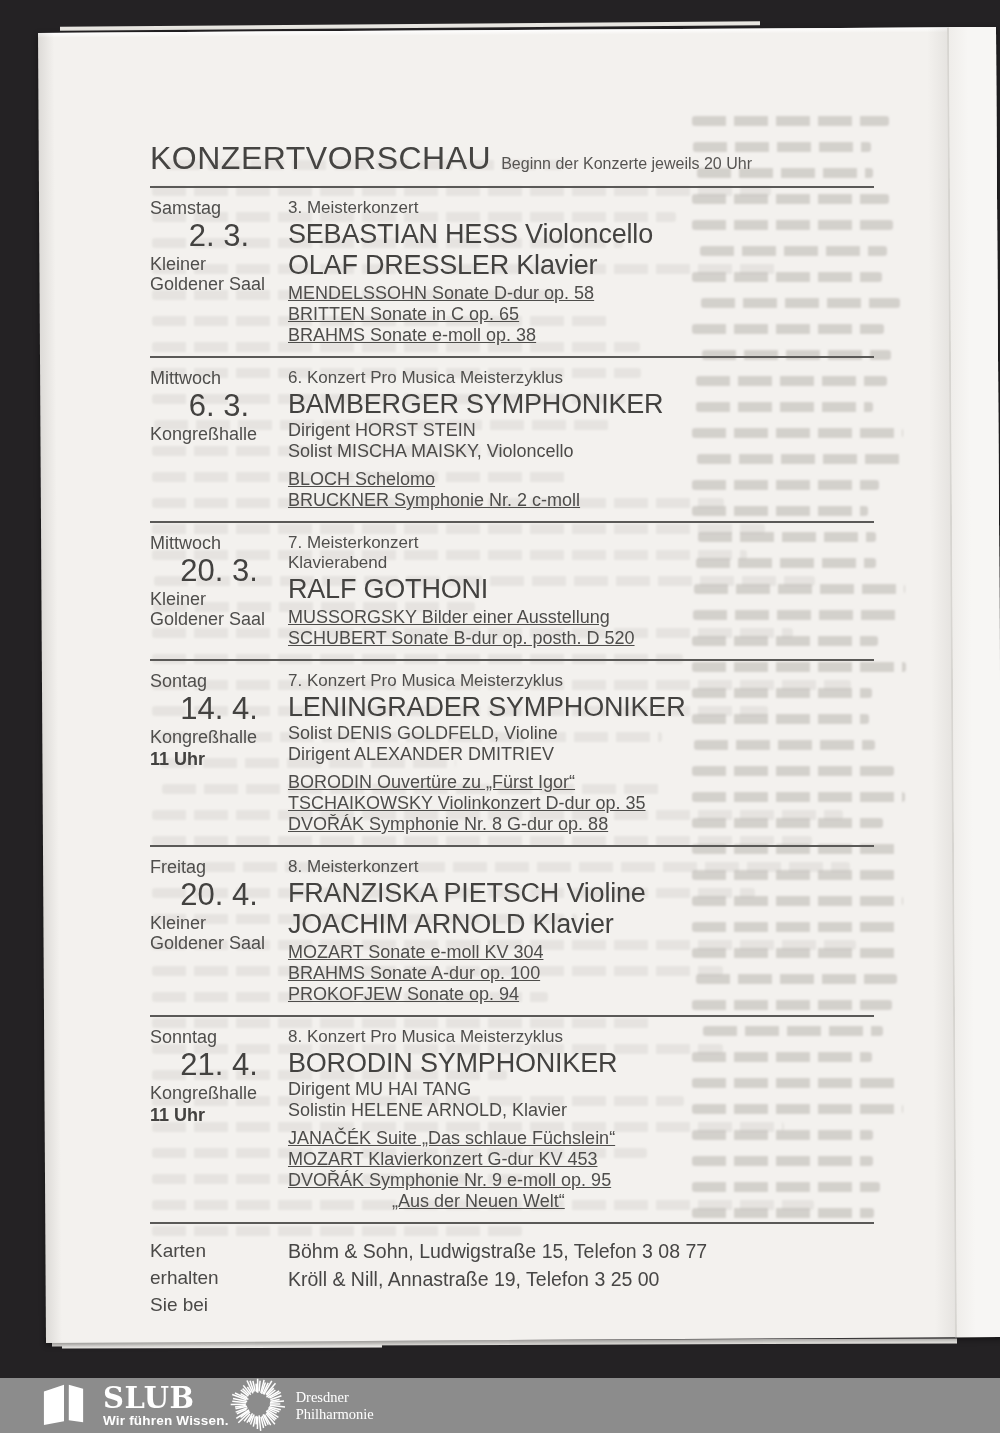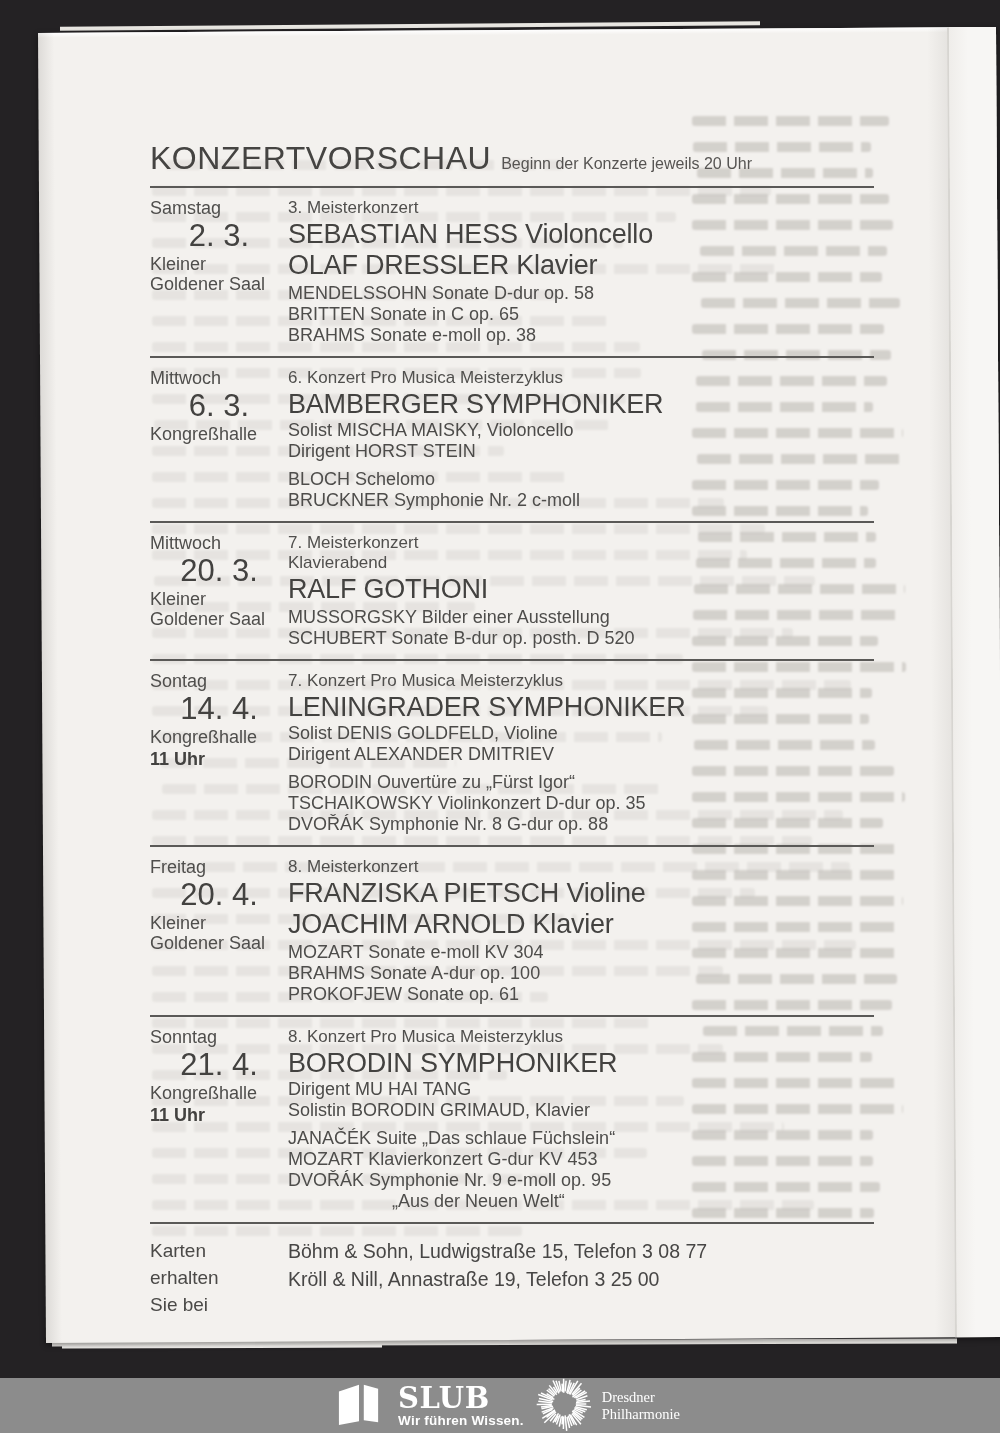--- a/index.html
+++ b/index.html
@@ -41,30 +41,30 @@
   .entry .colR{flex:1;}
   .day{font-size:18px;line-height:20px;color:#4f4e4c;}
   .date{font-size:31px;line-height:32px;color:#434240;margin:2px 0 2px;text-align:center;}
   .venue{font-size:18px;line-height:20px;color:#4f4e4c;}
   .time{font-size:18px;line-height:20px;font-weight:bold;color:#434240;margin-top:2px;}
   .series{font-size:17px;line-height:20px;color:#504f4d;}
   .headline{font-size:27px;line-height:30px;color:#434240;letter-spacing:-0.2px;margin:1px 0;}
   .detail{font-size:18px;line-height:21px;color:#4c4b49;}
   .program{margin-top:7px;}
   .entry .no-gap{margin-top:3px;}
-  .pline{font-size:18px;line-height:21px;color:#4e4d4b;}
+  .pline{font-size:18px;line-height:21px;color:#4e4d4b;text-decoration:underline;}
   .pline.indent{padding-left:104px;}
   .tickets{display:flex;padding-top:13px;}
   .tickets .colL{width:138px;flex:none;}
   .tickets .tlabel{font-size:19px;line-height:27px;color:#4a4947;}
   .tickets .vendor{font-size:19.5px;line-height:28px;color:#474645;}
   
   .footer{position:absolute;left:0;right:0;top:1378px;height:55px;background:#8c8c8c;
-          display:flex;align-items:center;justify-content:center;padding:0 23px 0 40px;
-          box-sizing:border-box;gap:11px;}
+          display:flex;align-items:center;justify-content:flex-start;padding:0 23px 0 40px;
+          box-sizing:border-box;}
   .slub{display:flex;align-items:center;gap:15px;}
   .slub-text .name{font-family:"DejaVu Serif","Liberation Serif",serif;font-weight:bold;
           font-size:29px;line-height:28px;color:#ffffff;letter-spacing:0.5px;}
   .slub-text .tagline{font-size:13.5px;font-weight:bold;color:#ffffff;letter-spacing:0.2px;margin-top:1px;}
   .phil{display:flex;align-items:center;gap:9px;padding-right:2px;}
   .phil-text{font-family:"Liberation Serif",serif;font-size:14.5px;line-height:17px;color:#ffffff;}
 </style>
 </head>
 <body>
 
@@ -215,22 +215,22 @@
 
     </div>
     <div class="colR">
       <div class="serieses">
               <div class="series">6. Konzert Pro Musica Meisterzyklus</div>
             </div>
       <div class="headlines">
               <div class="headline">BAMBERGER SYMPHONIKER</div>
             </div>
       <div class="details">
+              <div class="detail">Dirigent HORST STEIN</div>
               <div class="detail">Solist MISCHA MAISKY, Violoncello</div>
-              <div class="detail">Dirigent HORST STEIN</div>
             </div>
       <div class="program">
               <div class="pline">BLOCH Schelomo</div>
               <div class="pline">BRUCKNER Symphonie Nr. 2 c-moll</div>
             </div>
     </div>
   </div>
 
   <div class="entry">
     <div class="colL">
@@ -301,21 +301,21 @@
               <div class="series">8. Meisterkonzert</div>
             </div>
       <div class="headlines">
               <div class="headline">FRANZISKA PIETSCH Violine</div>
               <div class="headline">JOACHIM ARNOLD Klavier</div>
             </div>
 
       <div class="program no-gap">
               <div class="pline">MOZART Sonate e-moll KV 304</div>
               <div class="pline">BRAHMS Sonate A-dur op. 100</div>
-              <div class="pline">PROKOFJEW Sonate op. 61</div>
+              <div class="pline">PROKOFJEW Sonate op. 94</div>
             </div>
     </div>
   </div>
 
   <div class="entry">
     <div class="colL">
       <div class="day">Sonntag</div>
       <div class="date">21. 4.</div>
       <div class="venues">
               <div class="venue">Kongreßhalle</div>
@@ -324,21 +324,21 @@
     </div>
     <div class="colR">
       <div class="serieses">
               <div class="series">8. Konzert Pro Musica Meisterzyklus</div>
             </div>
       <div class="headlines">
               <div class="headline">BORODIN SYMPHONIKER</div>
             </div>
       <div class="details">
               <div class="detail">Dirigent MU HAI TANG</div>
-              <div class="detail">Solistin BORODIN GRIMAUD, Klavier</div>
+              <div class="detail">Solistin HELENE ARNOLD, Klavier</div>
             </div>
       <div class="program">
               <div class="pline">JANAČÉK Suite „Das schlaue Füchslein“</div>
               <div class="pline">MOZART Klavierkonzert G-dur KV 453</div>
               <div class="pline">DVOŘÁK Symphonie Nr. 9 e-moll op. 95</div>
               <div class="pline indent">„Aus der Neuen Welt“</div>
             </div>
     </div>
   </div>
 </div>

